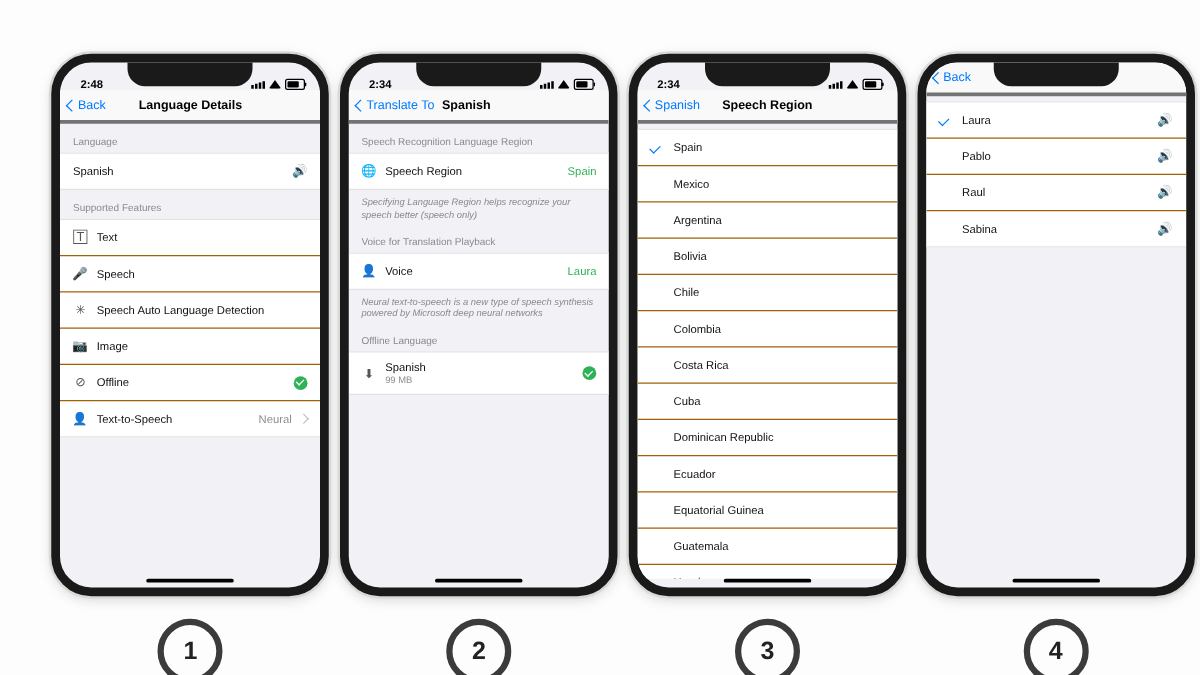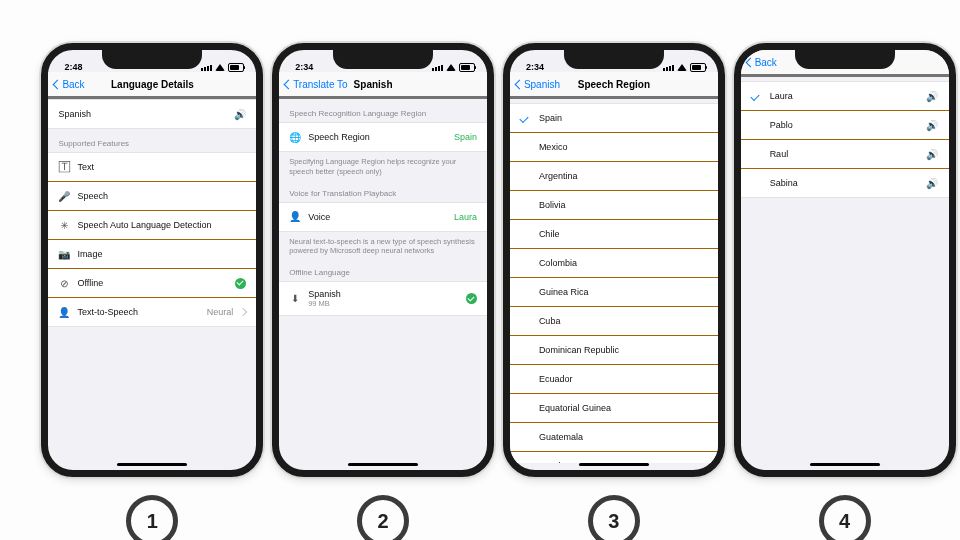--- a/index.html
+++ b/index.html
@@ -9,21 +9,21 @@
   .notch{position:absolute;top:-1px;left:50%;transform:translateX(-50%);width:100px;height:20px;background:#1a1a1a;border-bottom-left-radius:14px;border-bottom-right-radius:14px;z-index:10;}
   .statusbar{height:22px;display:flex;justify-content:space-between;align-items:flex-end;padding:0 12px 0 16px;font-size:9px;font-weight:700;color:#000;}
   .sb-right{display:flex;gap:3px;align-items:center;}
   .navbar{height:24px;background:#f9f9f9;border-bottom:3px solid #737373;display:flex;align-items:center;padding:0 6px;font-size:10px;position:relative;}
   .nav-back{color:#007aff;display:flex;align-items:center;gap:1px;font-size:10px;}
   .nav-title{position:absolute;left:0;right:0;text-align:center;font-weight:700;font-size:10px;pointer-events:none;}
   .nav-title.left{position:static;text-align:left;margin-left:6px;pointer-events:auto;}
   .chevron-left{width:6px;height:6px;border-left:1.5px solid #007aff;border-bottom:1.5px solid #007aff;transform:rotate(45deg);display:inline-block;}
   .content{height:calc(100% - 46px - 10px);overflow:hidden;font-size:9px;color:#111;}
   .sect-head{font-size:8px;color:#8a8a8e;padding:10px 10px 4px;}
-  .sect-foot{font-size:7.5px;color:#8a8a8e;padding:5px 10px 2px;line-height:1.3;}
+  .sect-foot{font-size:7.5px;color:#8a8a8e;padding:5px 10px 2px;line-height:1.3;font-style:italic;}
   .row{background:#fff;border-top:1px solid #a16207;padding:7px 10px;display:flex;align-items:center;gap:7px;min-height:14px;}
   .row:last-child{border-bottom:1px solid #e3e3e6;}
   .group .row:first-child{border-top:1px solid #e3e3e6;}
   .row .lbl{flex:1;}
   .row .val{color:#8e8e93;font-size:9px;}
   .row .val.green{color:#2fb257;}
   .chev-r{width:5px;height:5px;border-right:1px solid #c4c4c7;border-top:1px solid #c4c4c7;transform:rotate(45deg);}
   .icon{width:12px;height:12px;display:inline-flex;align-items:center;justify-content:center;color:#555;font-size:10px;}
   .check-circ{width:11px;height:11px;border-radius:50%;background:#2fb257;position:relative;}
   .check-circ:after{content:"";position:absolute;left:3px;top:1.5px;width:3px;height:5px;border-right:1.5px solid #fff;border-bottom:1.5px solid #fff;transform:rotate(45deg);}
@@ -65,20 +65,21 @@
         </div>
       </div>
       <div class="navbar">
         <div class="nav-back">
             <span class="chevron-left"></span>
             <span>Back</span>
           </div>
         <div class="nav-title">Language Details</div>
       </div>
       <div class="content">
+        <div class="sect-head">Language</div>
         <div class="group">
           <div class="row">
             <span class="lbl">Spanish</span>
             <span class="spk">🔊</span>
           </div>
         </div>
         <div class="sect-head">Supported Features</div>
         <div class="group" id="p1-feat">
             <div class="row">
               <span class="icon">🅃</span>
@@ -223,21 +224,21 @@
             <div class="row">
               <span class="tick hidden"></span>
               <span class="lbl">Chile</span>
             </div>
             <div class="row">
               <span class="tick hidden"></span>
               <span class="lbl">Colombia</span>
             </div>
             <div class="row">
               <span class="tick hidden"></span>
-              <span class="lbl">Guinea Rica</span>
+              <span class="lbl">Costa Rica</span>
             </div>
             <div class="row">
               <span class="tick hidden"></span>
               <span class="lbl">Cuba</span>
             </div>
             <div class="row">
               <span class="tick hidden"></span>
               <span class="lbl">Dominican Republic</span>
             </div>
             <div class="row">

